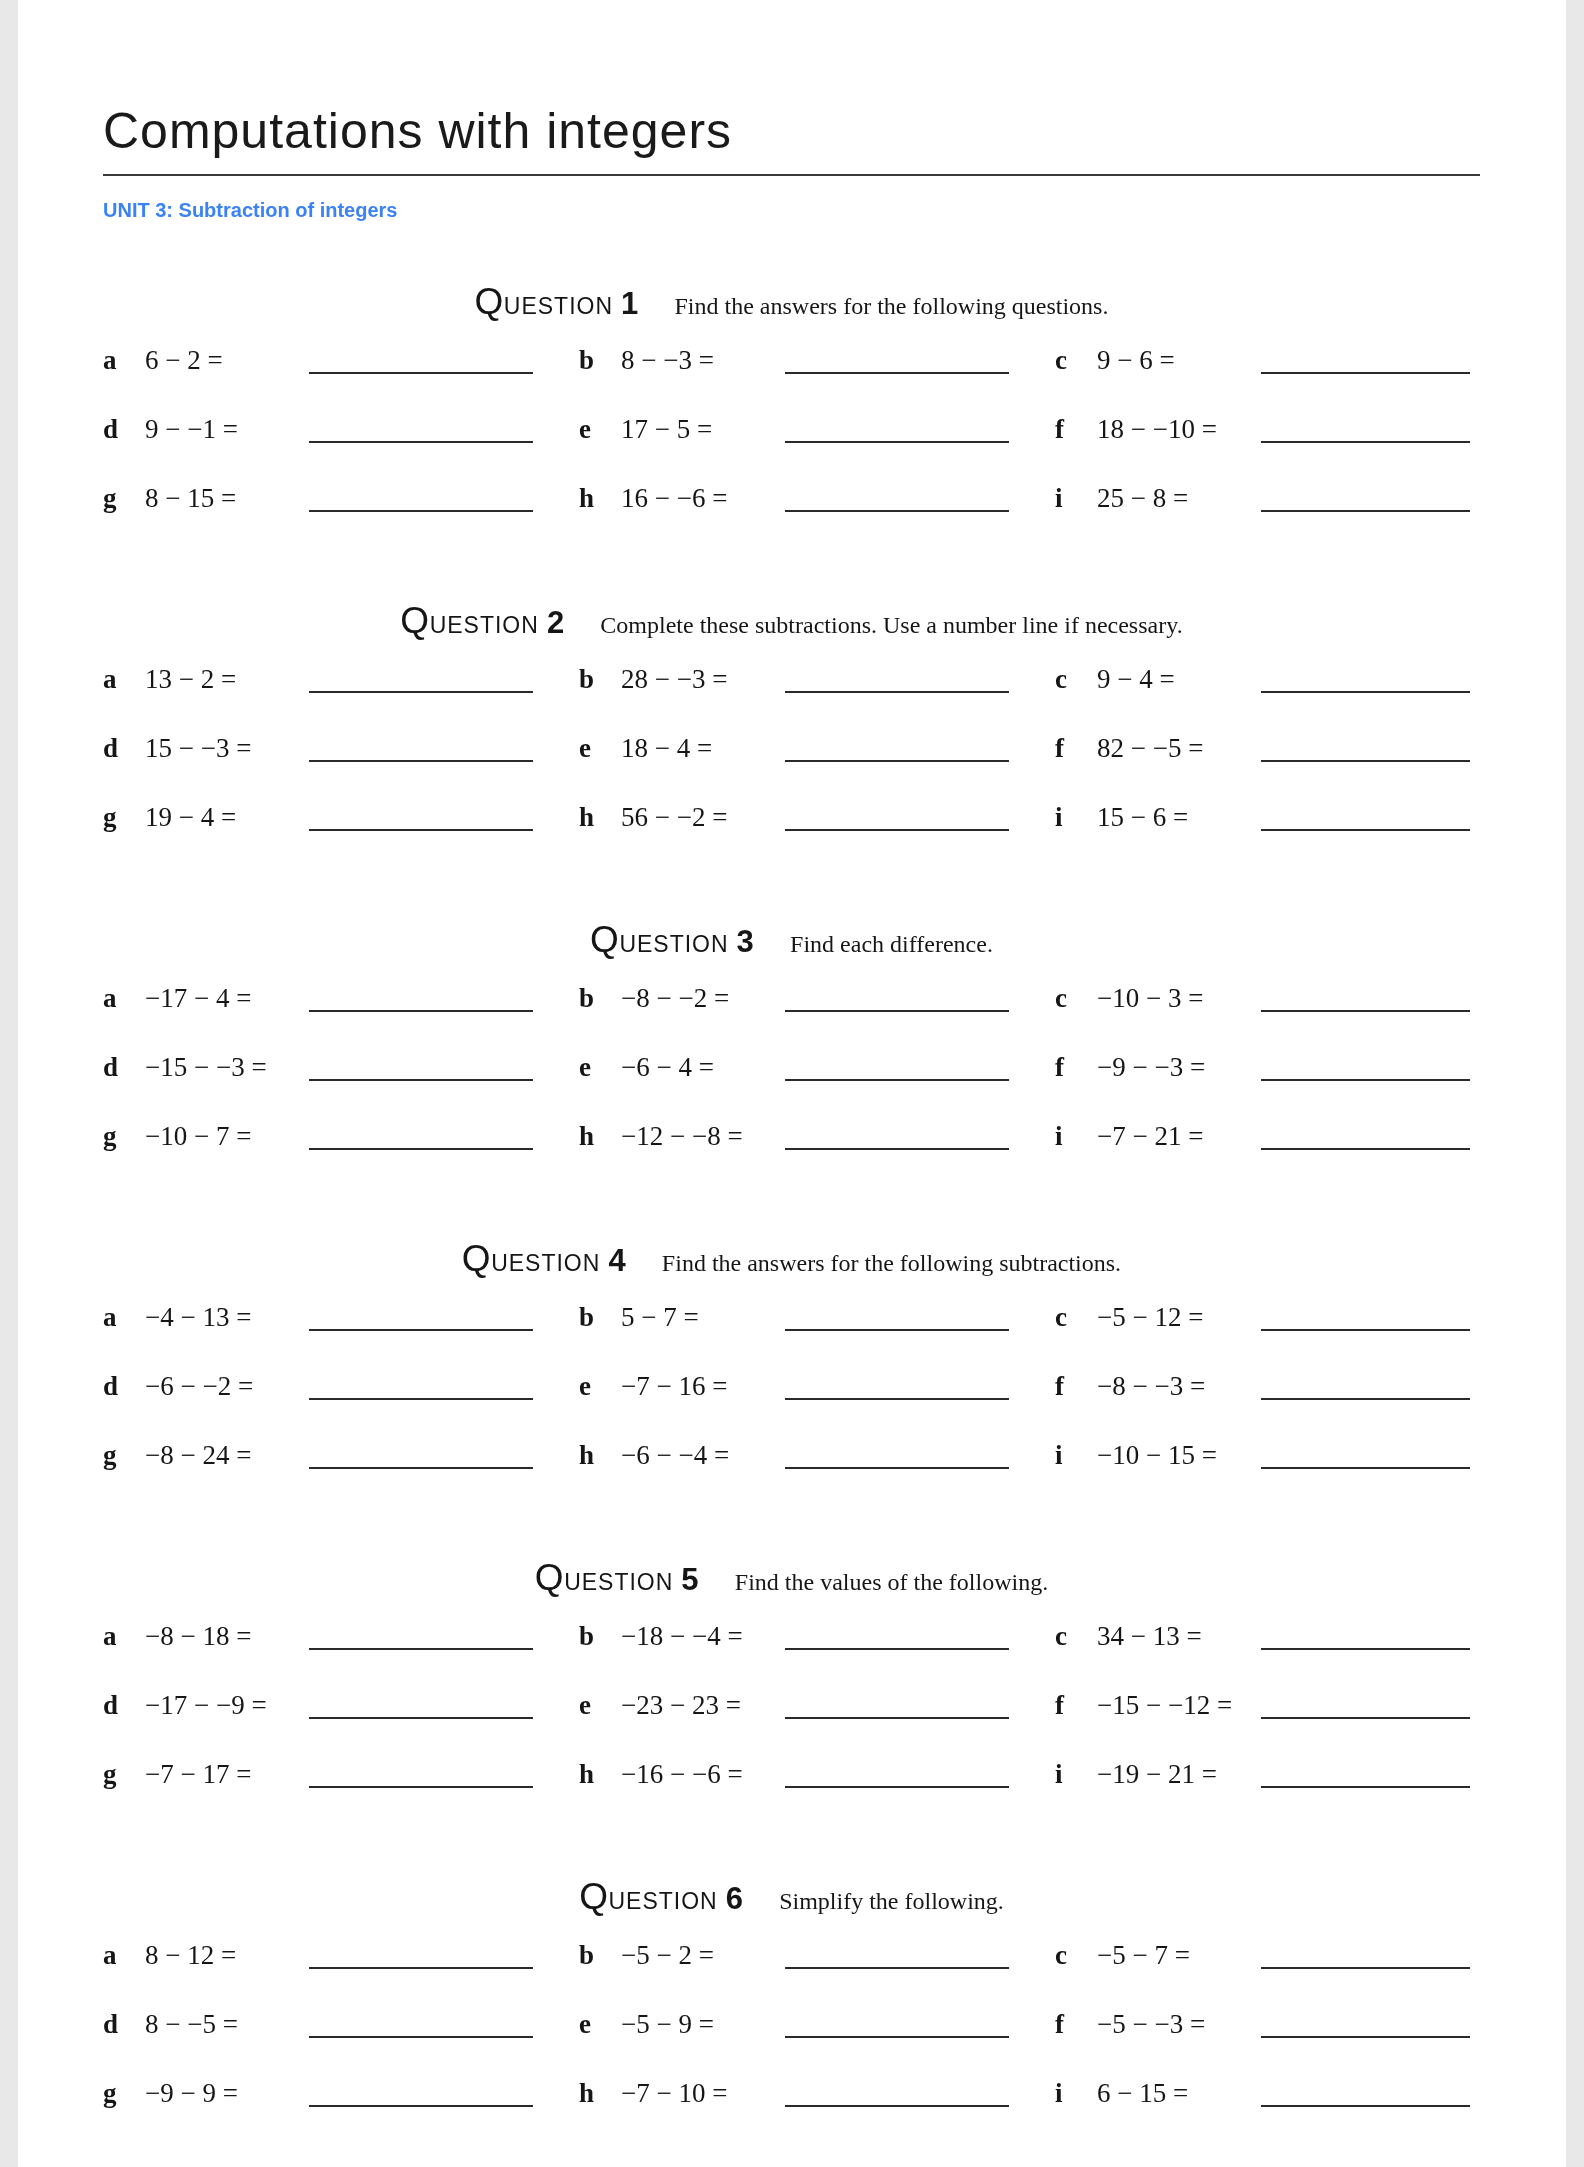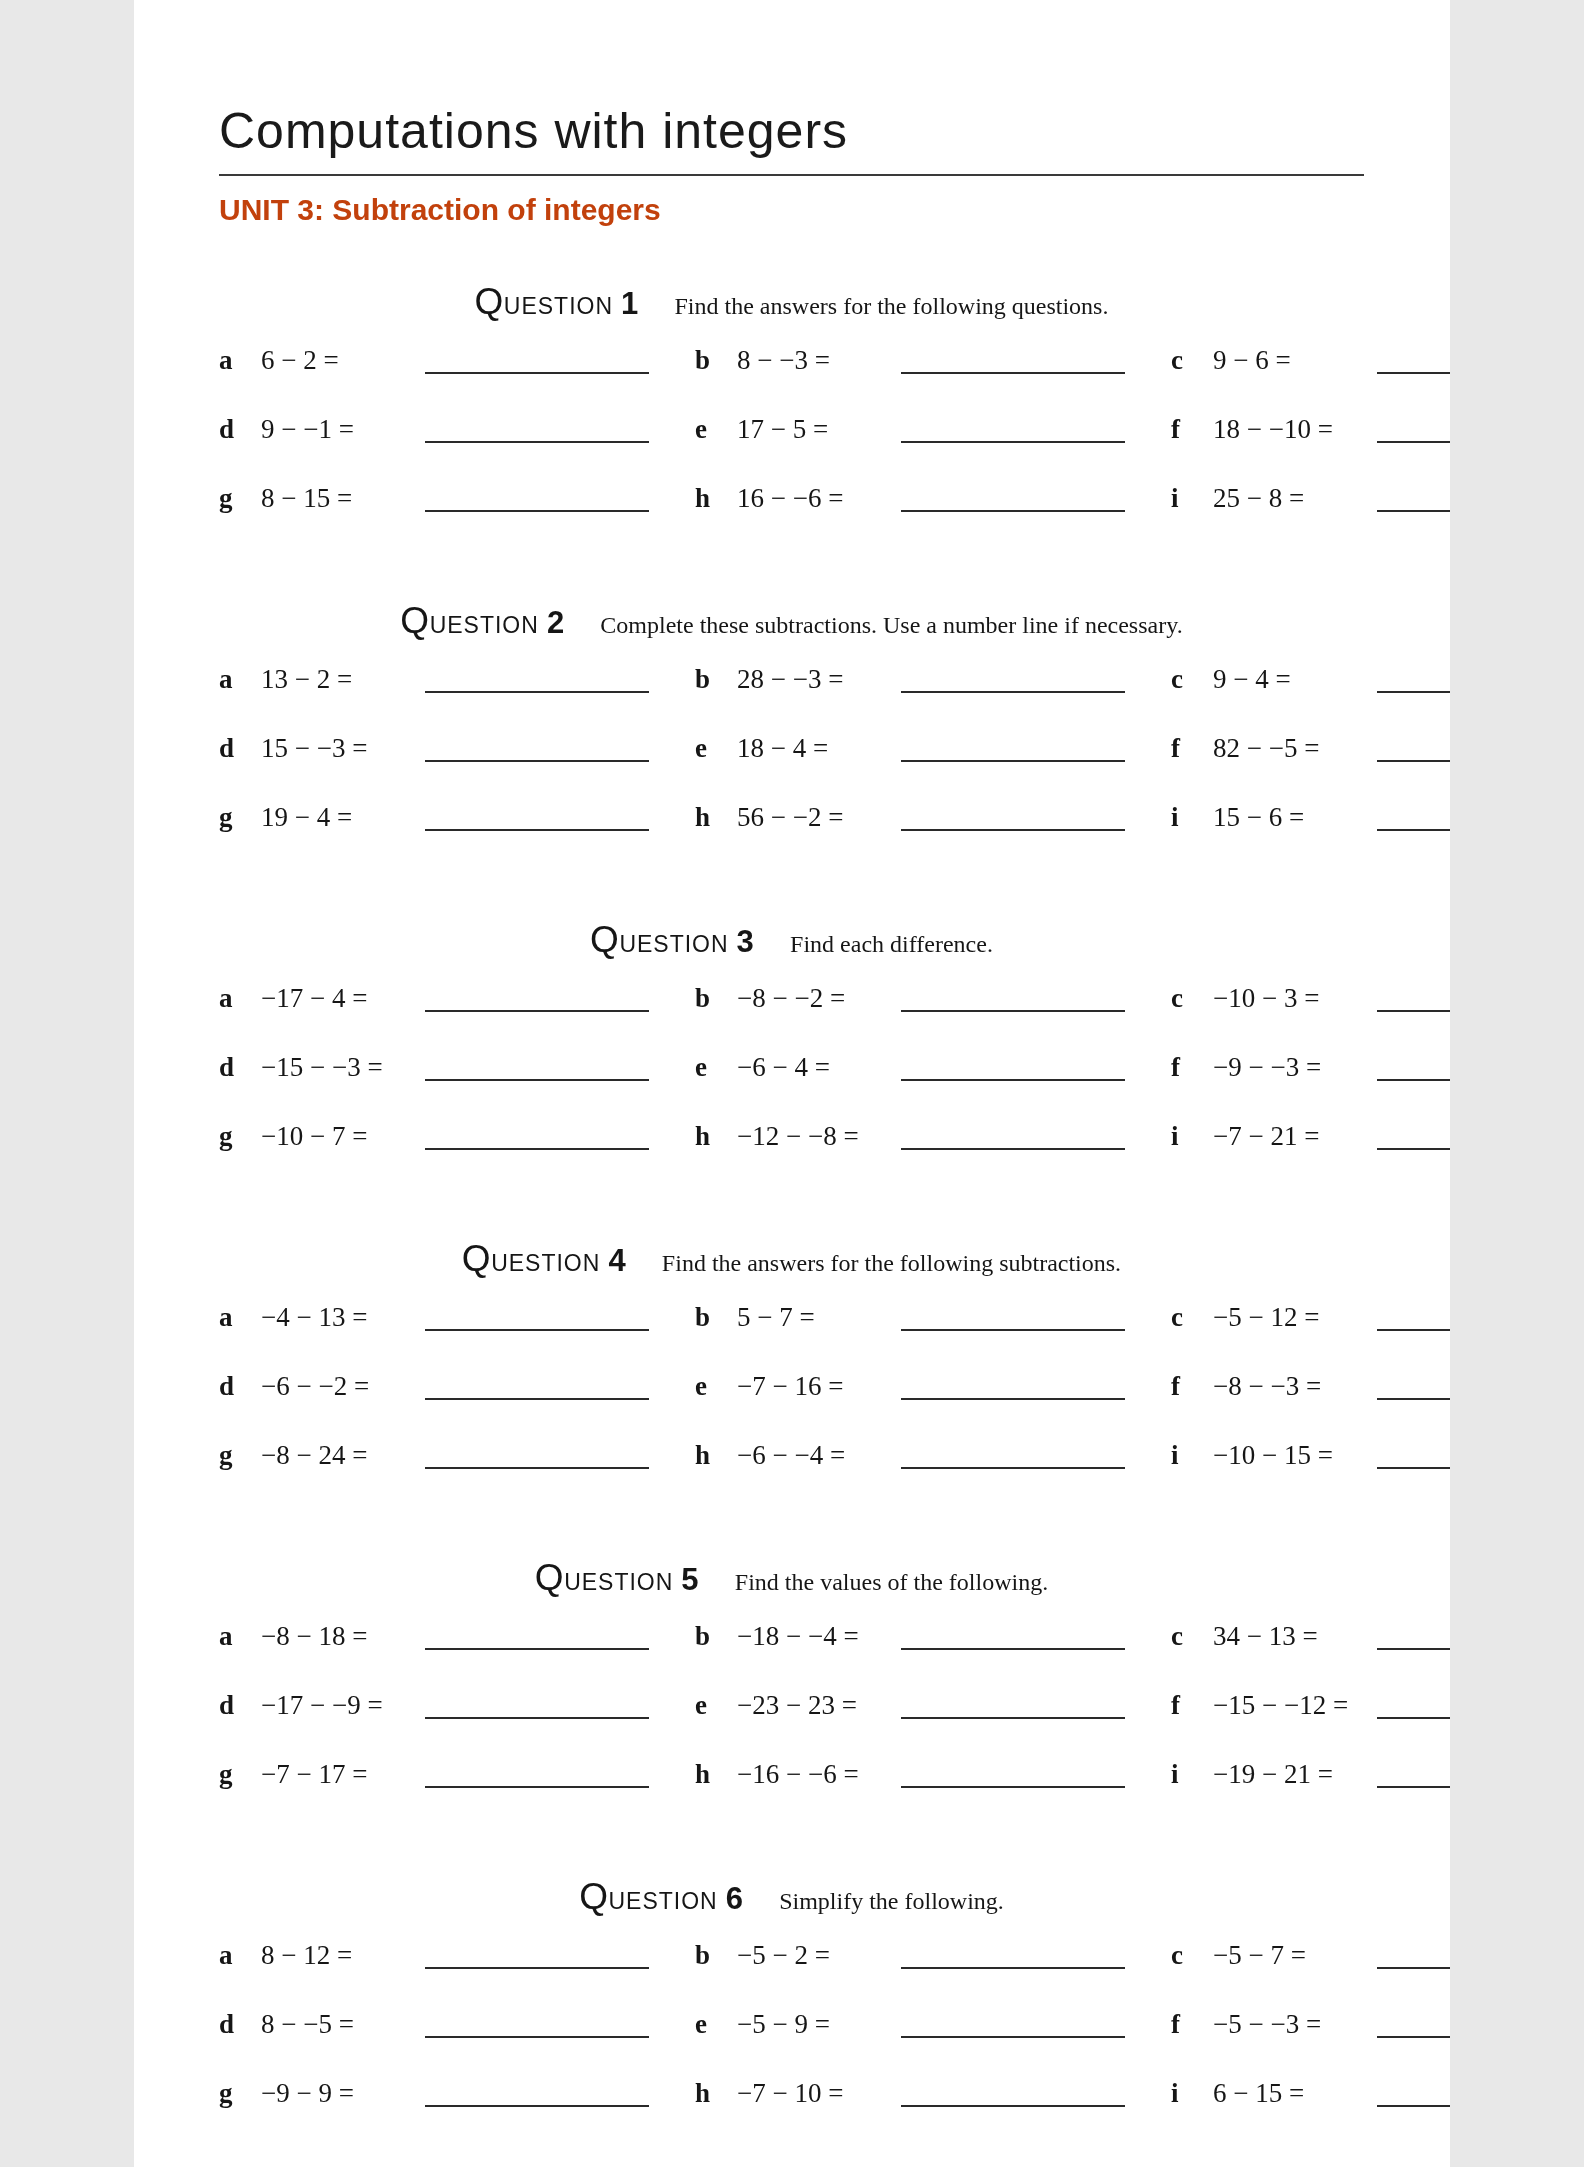--- a/index.html
+++ b/index.html
@@ -1,18 +1,18 @@
 <!DOCTYPE html>
 <html><head>
 <meta charset="utf-8">
 <style>
   html, body { margin: 0; padding: 0; background: #e8e8e8; }
   .page {
     position: relative;
-    width: 1316px;
+    width: 1548px;
     height: 2167px;
     background: #ffffff;
     margin: 0 auto;
     font-family: "Liberation Serif", serif;
     color: #161616;
     overflow: hidden;
   }
   .content {
     position: absolute;
     left: 85px;
@@ -28,24 +28,24 @@
     color: #1a1a1a;
   }
   .title-rule {
     border: none;
     border-top: 2px solid #3a3a3a;
     margin: 16px 0 0 0;
   }
   .unit-heading {
     font-family: "Liberation Sans", sans-serif;
     font-weight: 800;
-    font-size: 30px;
+    font-size: 20px;
     line-height: 34px;
     margin-top: 17px;
-    color: #c2410c;
+    color: #3b82f6;
   }
   .questions { margin-top: 53px; }
   .q-block { margin-bottom: 84px; }
   .q-header {
     display: flex;
     align-items: baseline;
     line-height: 44px;
     margin-bottom: 12px;
     justify-content: center;
   }

